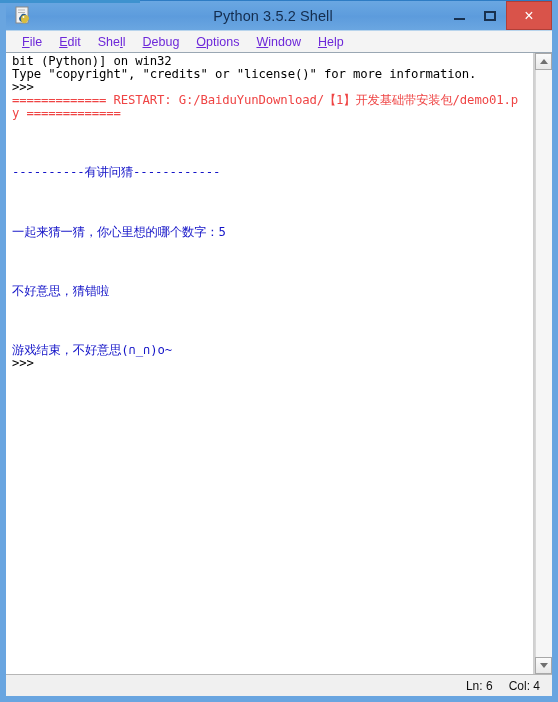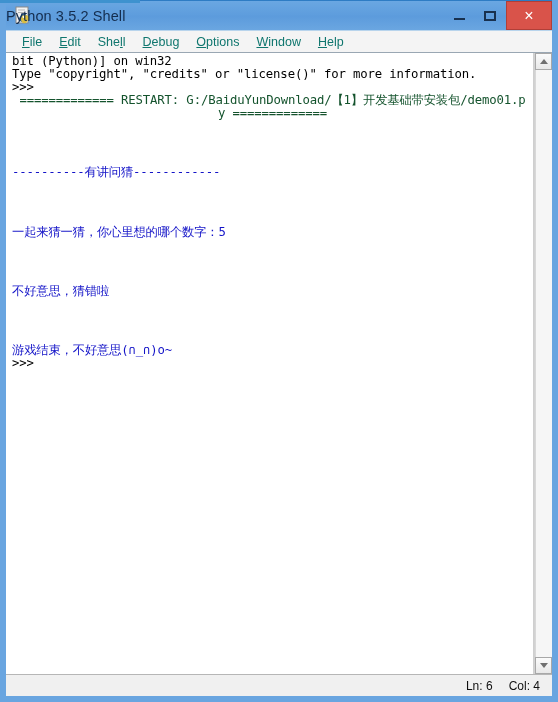--- a/index.html
+++ b/index.html
@@ -49,21 +49,21 @@
   .app-icon {
     position: absolute;
     left: 8px;
     top: 5px;
     width: 20px;
     height: 20px;
   }
   .title-text {
     position: absolute;
     left: 0; right: 12px;
-    text-align: left;
+    text-align: center;
     font-size: 14.5px;
     color: #142d4e;
     letter-spacing: 0.1px;
     font-family: "Liberation Sans", sans-serif;
   }
   .win-buttons {
     position: absolute;
     right: 0;
     top: 0;
     height: 29px;
@@ -107,21 +107,21 @@
     min-height: 22px;
     background: #f4f4f4;
     border-top: 1px solid #b8d4ec;
     display: flex;
     align-items: center;
     padding-left: 8px;
     box-sizing: border-box;
   }
   .menu-item {
     font-size: 12.5px;
-    color: #0f766e;
+    color: #6d28d9;
     padding: 1px 9px 1px 8px;
     font-family: "Liberation Sans", sans-serif;
     white-space: pre;
     cursor: default;
   }
   .menu-item u { text-decoration: underline; }
 
   
   .content-wrap {
     flex: 1;
@@ -142,21 +142,21 @@
   .code-line {
     font-family: "DejaVu Sans Mono", "Liberation Mono", monospace;
     font-size: 12.3px;
     line-height: 13.1px;
     white-space: pre;
     color: #000000;
     letter-spacing: -0.15px;
   }
   .c-black { color: #000000; }
   .c-blue  { color: #1414c8; margin-top: 46px; }
-  .c-restart { color: #14532d; text-align: center; }
+  .c-restart { color: #ef4444; }
 
   
   .vscroll {
     width: 17px;
     min-width: 17px;
     background: #f0f0f0;
     border-left: 1px solid #d2d2d2;
     display: flex;
     flex-direction: column;
     position: relative;

